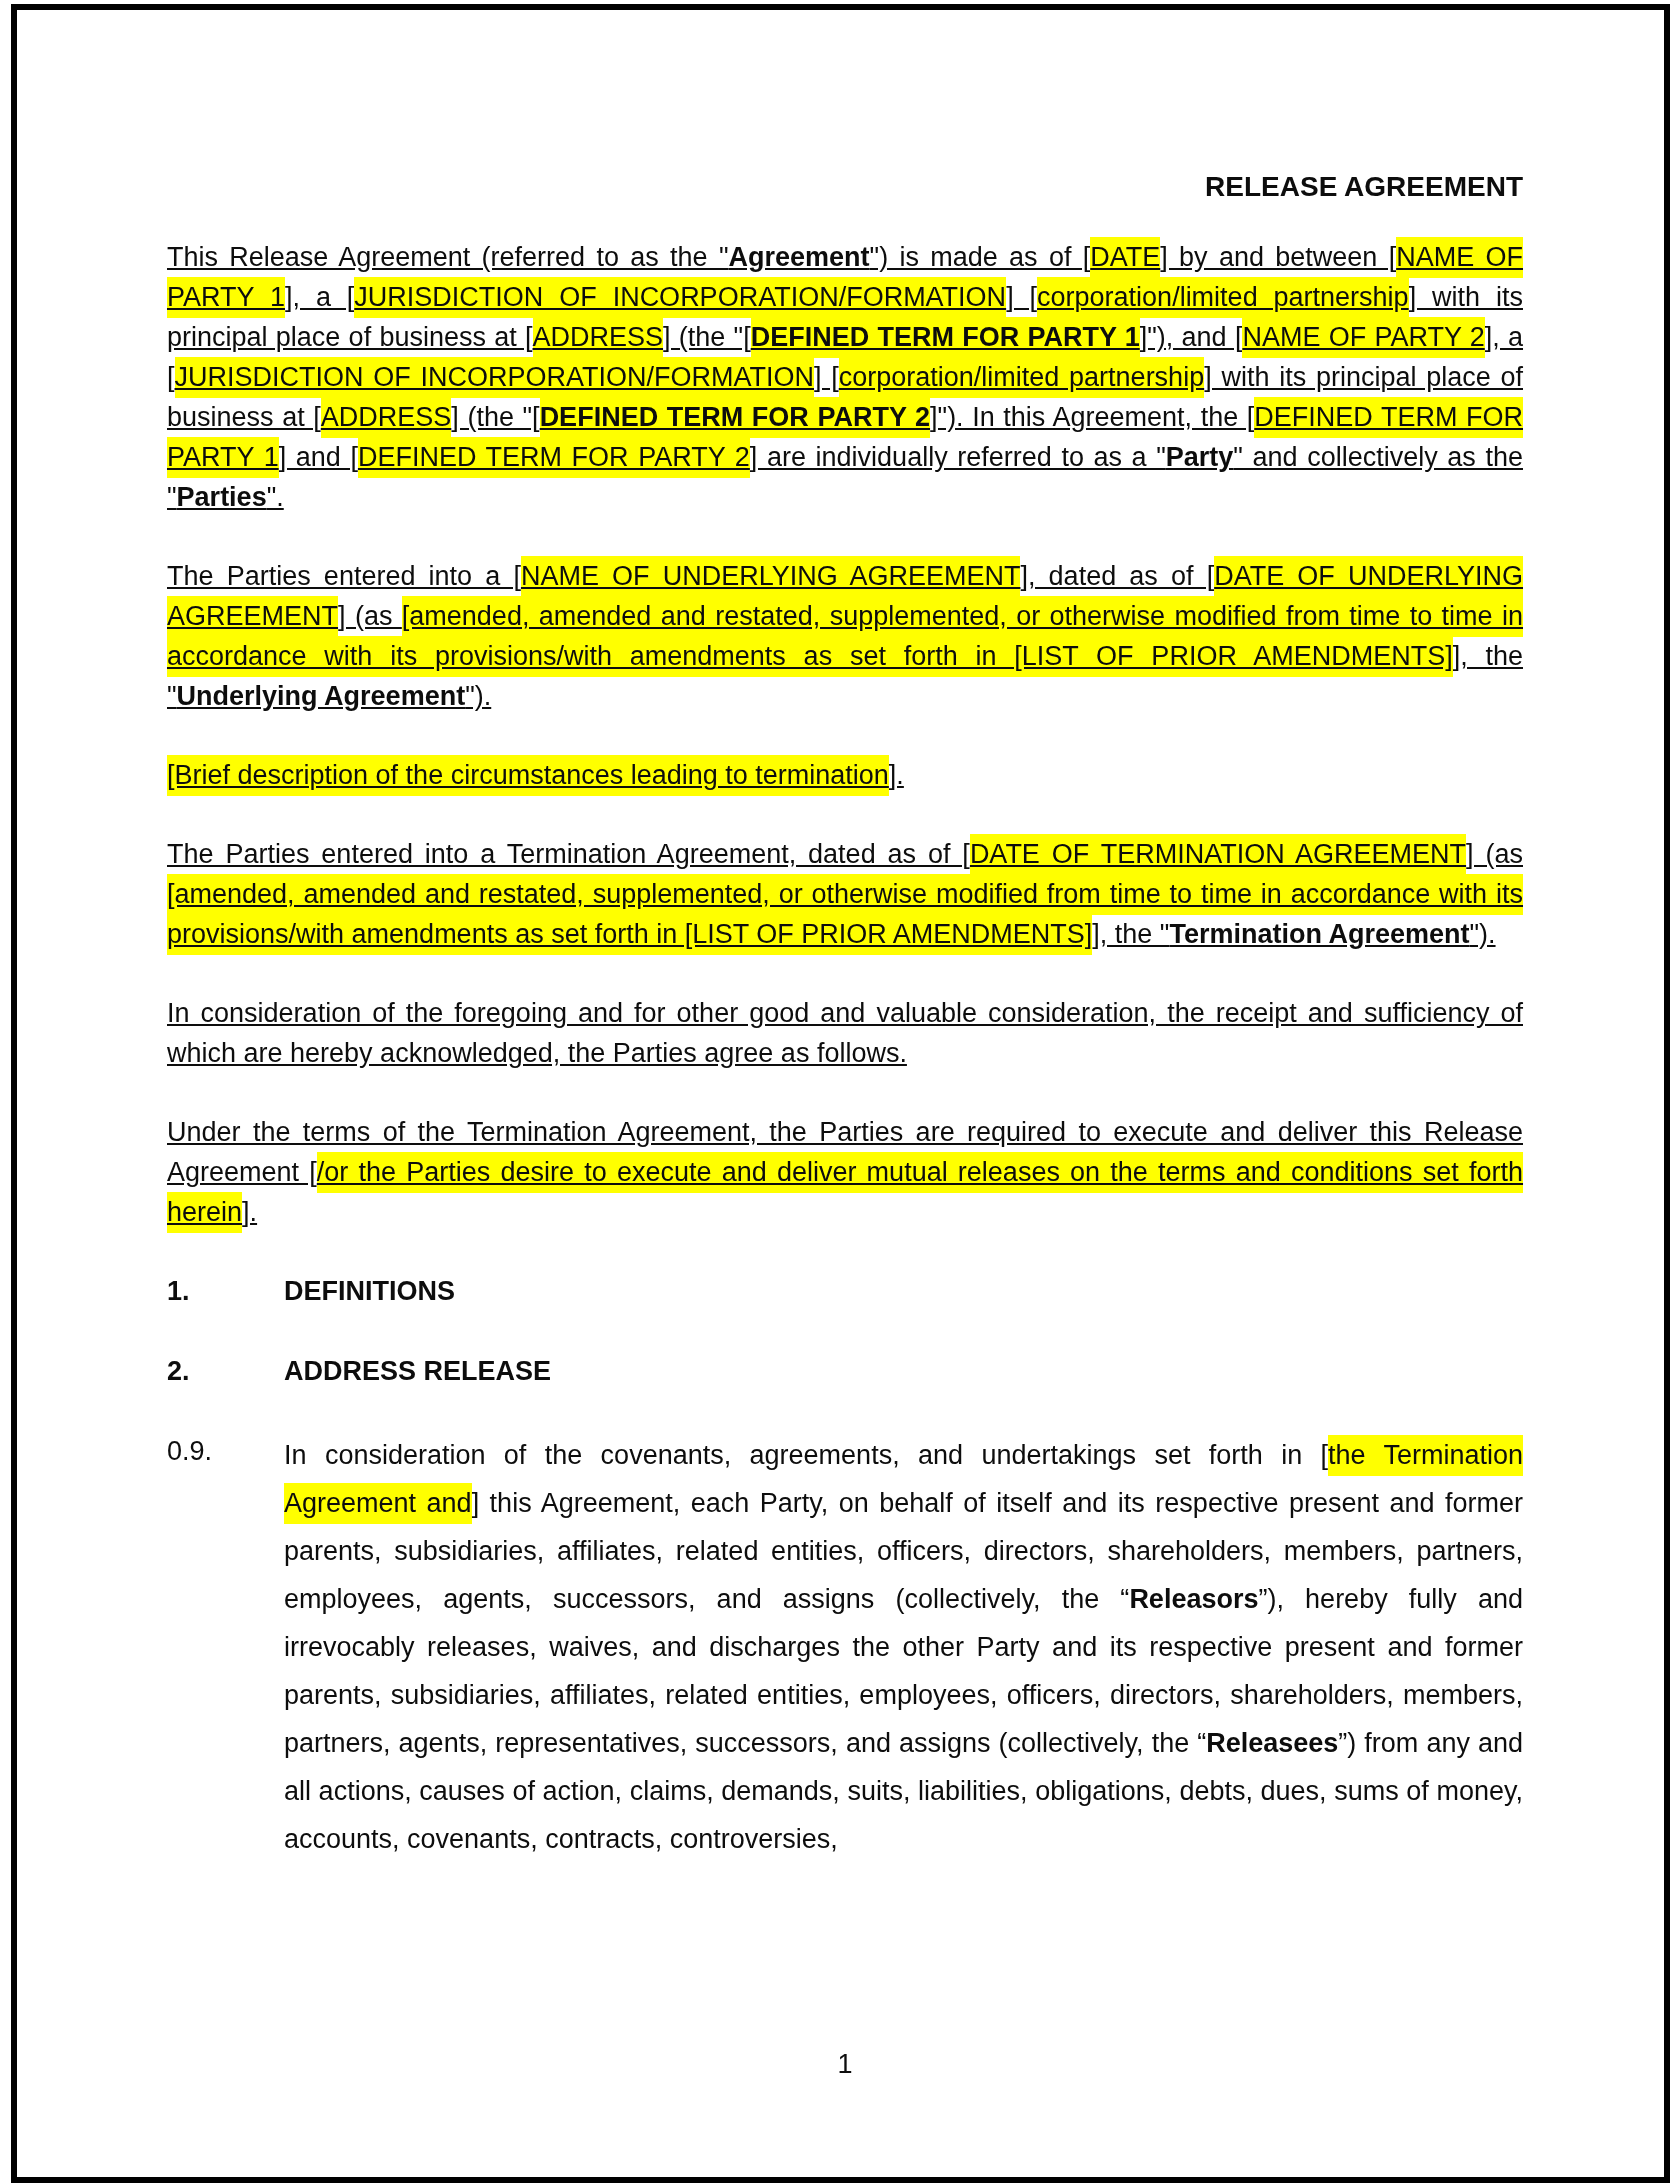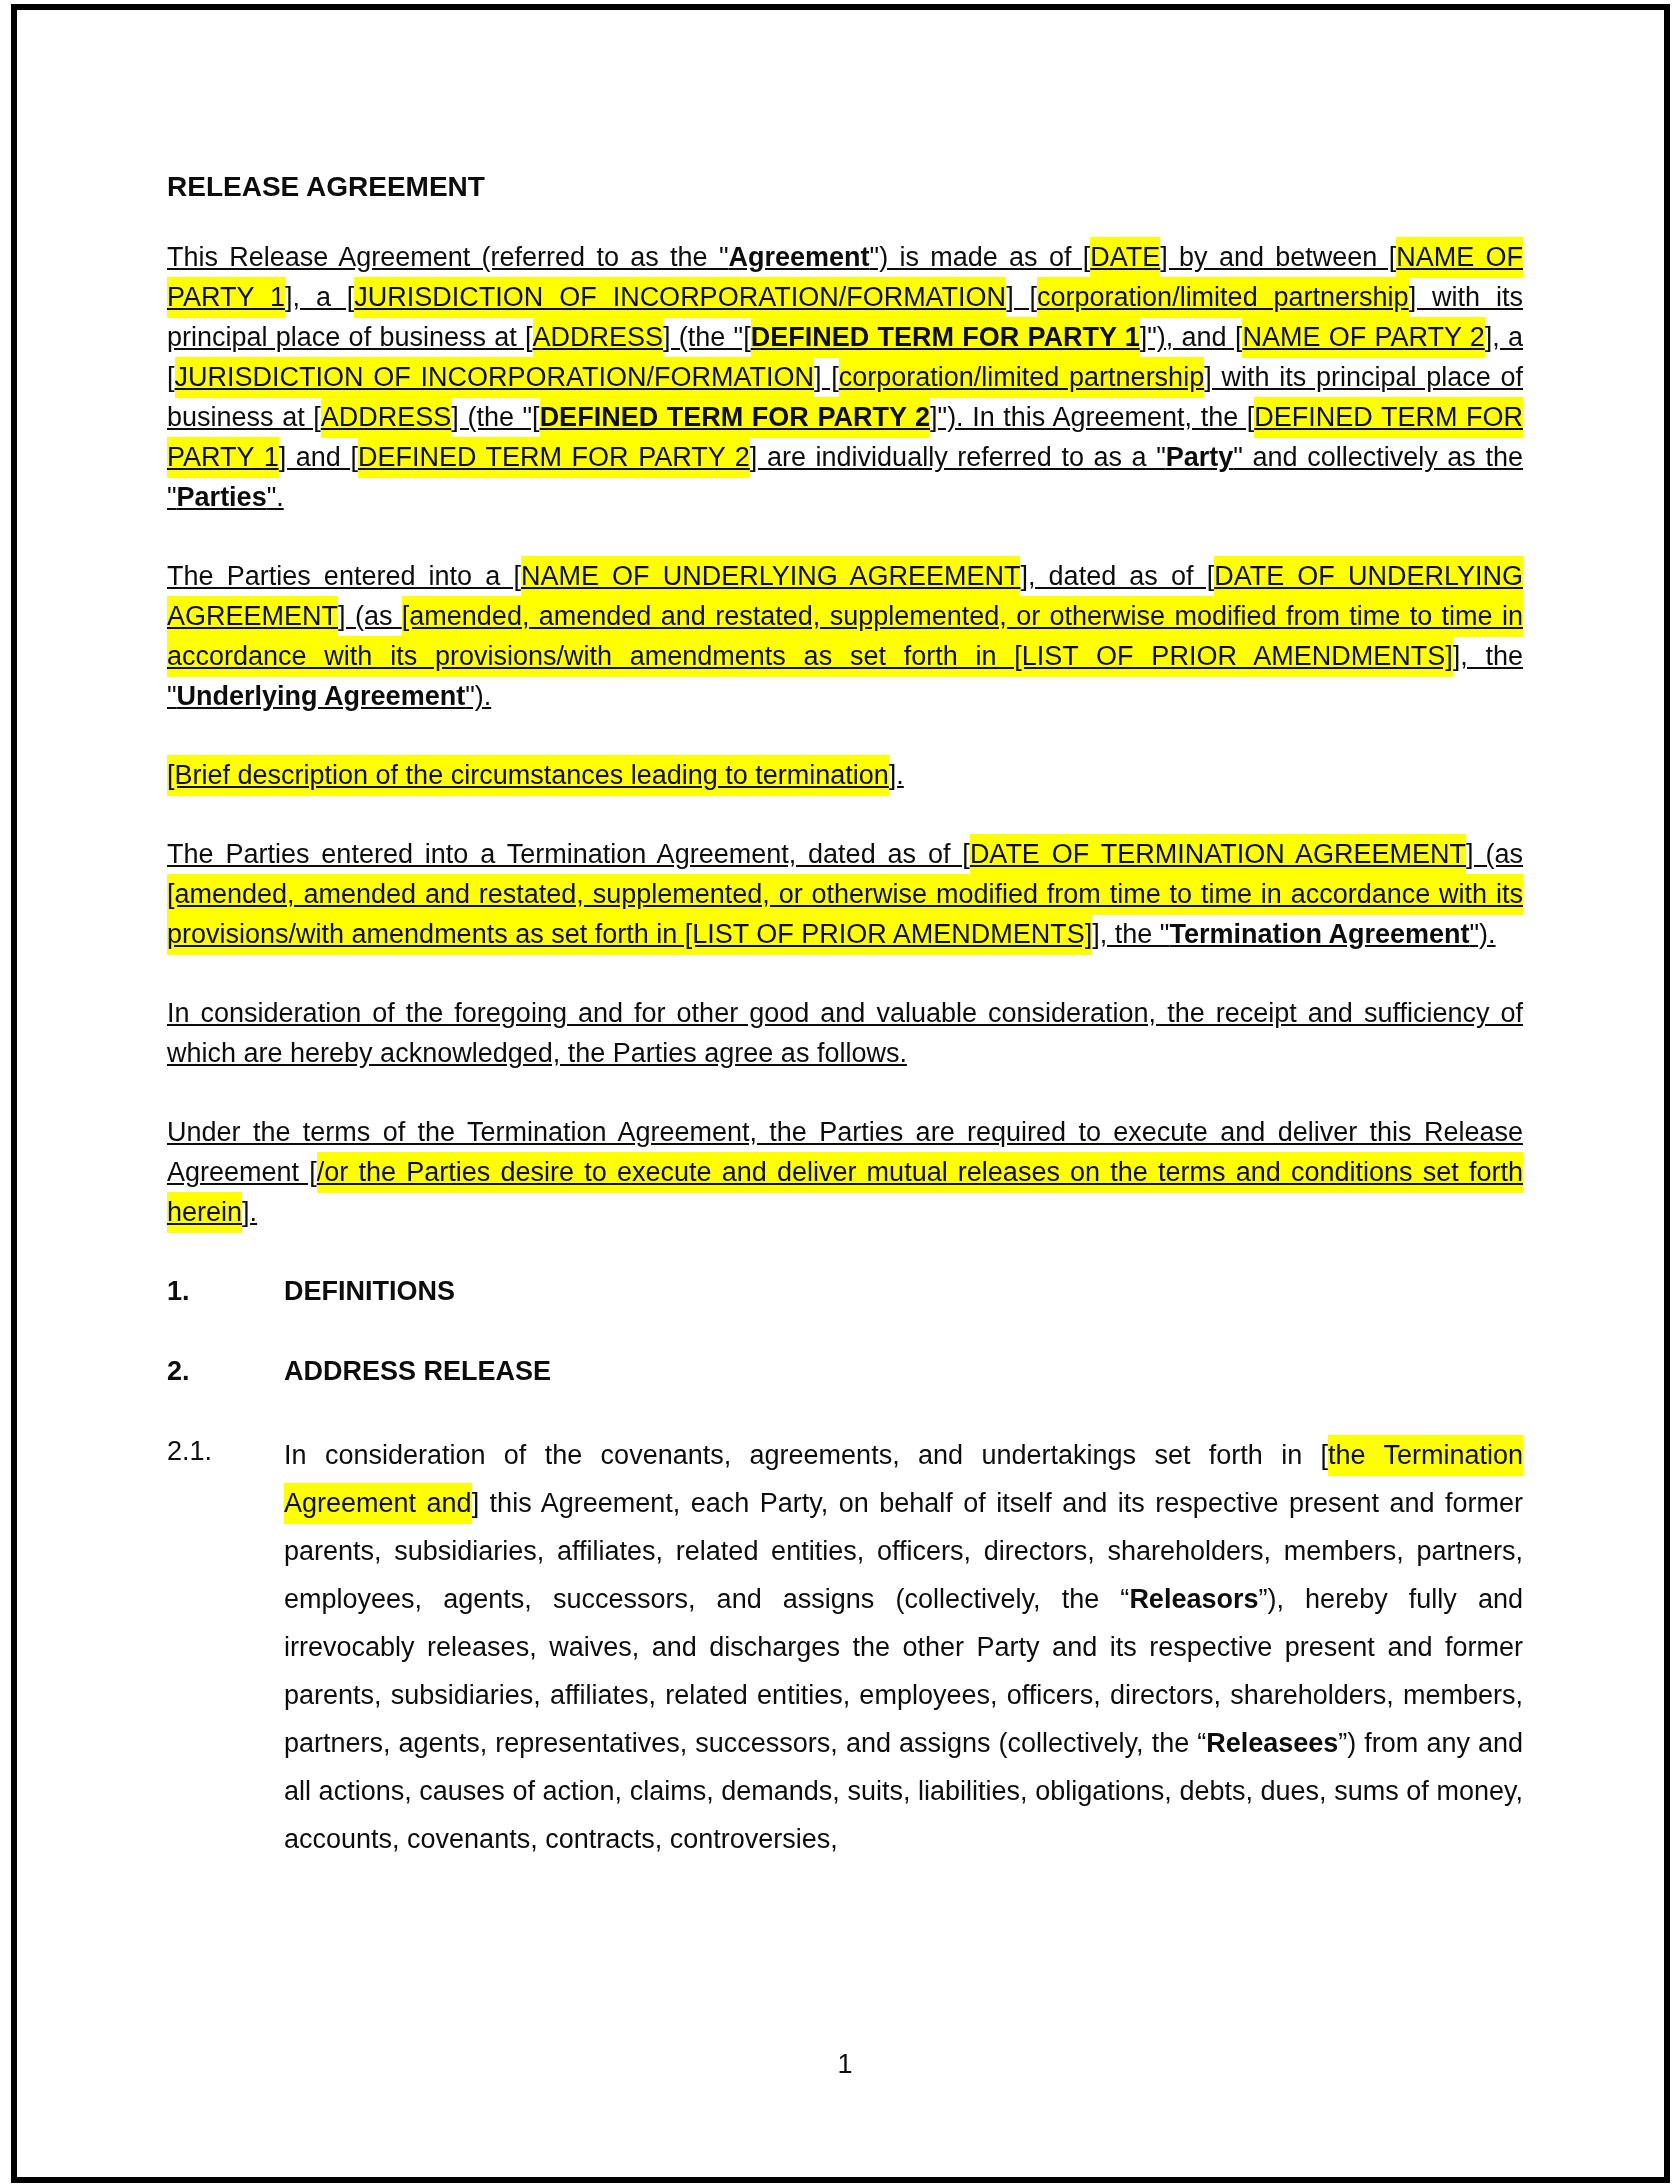--- a/index.html
+++ b/index.html
@@ -23,21 +23,21 @@
   }
   .content {
     position: absolute;
     left: 167px;
     right: 151px;
     top: 0;
   }
   .doc-title {
     margin-top: 167px;
     margin-bottom: 30px;
-    text-align: left;
+    text-align: right;
     font-weight: bold;
     font-size: 28px;
     line-height: 40px;
   }
   .para {
     font-size: 27px;
     line-height: 40px;
     text-align: justify;
     margin: 0 0 39px 0;
     text-decoration: underline;
@@ -99,20 +99,20 @@
       <div class="para"><span>Under the terms of the Termination Agreement, the Parties are required to execute and deliver this Release Agreement [</span><mark>/or the Parties desire to execute and deliver mutual releases on the terms and conditions set forth herein</mark><span>].</span></div>
       <div class="heading-row">
         <span class="num-col">1.</span>
         <span>DEFINITIONS</span>
       </div>
       <div class="heading-row">
         <span class="num-col">2.</span>
         <span>ADDRESS RELEASE</span>
       </div>
       <div class="num-row">
-        <span class="num-col">2.1.</span>
+        <span class="num-col">0.9.</span>
         <div class="txt"><span>In consideration of the covenants, agreements, and undertakings set forth in [</span><mark>the Termination Agreement and</mark><span>] this Agreement, each Party, on behalf of itself and its respective present and former parents, subsidiaries, affiliates, related entities, officers, directors, shareholders, members, partners, employees, agents, successors, and assigns (collectively, the “</span><span class="b">Releasors</span><span>”), hereby fully and irrevocably releases, waives, and discharges the other Party and its respective present and former parents, subsidiaries, affiliates, related entities, employees, officers, directors, shareholders, members, partners, agents, representatives, successors, and assigns (collectively, the “</span><span class="b">Releasees</span><span>”) from any and all actions, causes of action, claims, demands, suits, liabilities, obligations, debts, dues, sums of money, accounts, covenants, contracts, controversies,</span></div>
       </div>
     </div>
 
   <div class="page-number">1</div>
 </div>
 
 
 </body></html>

